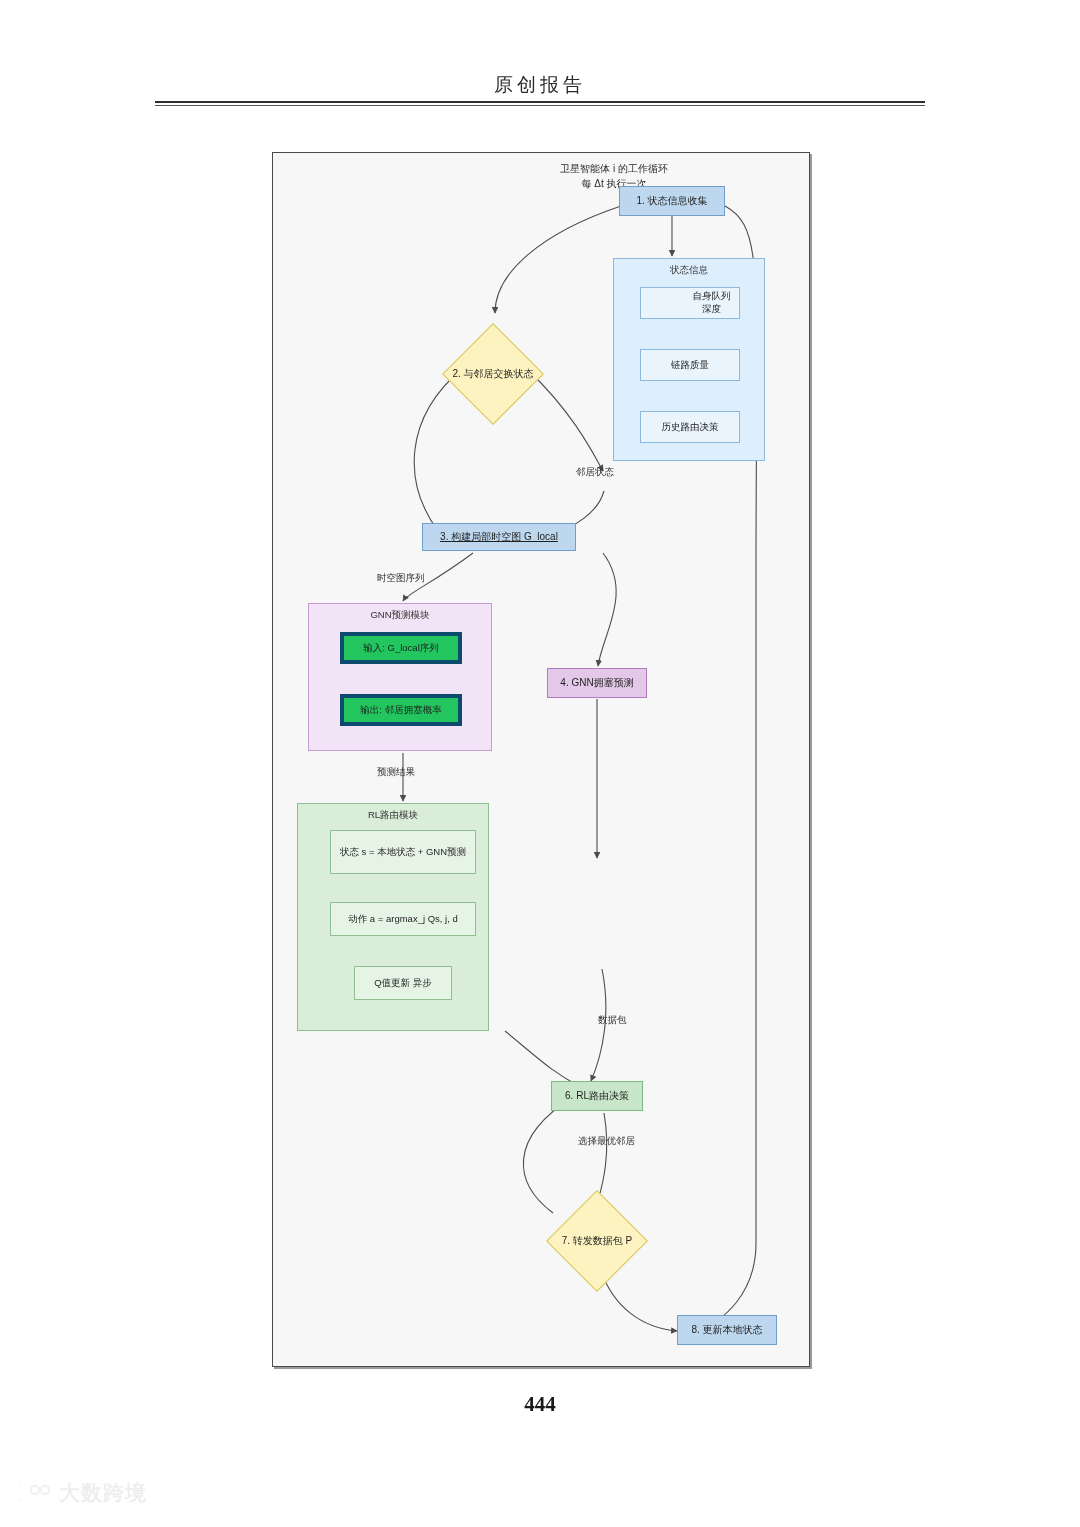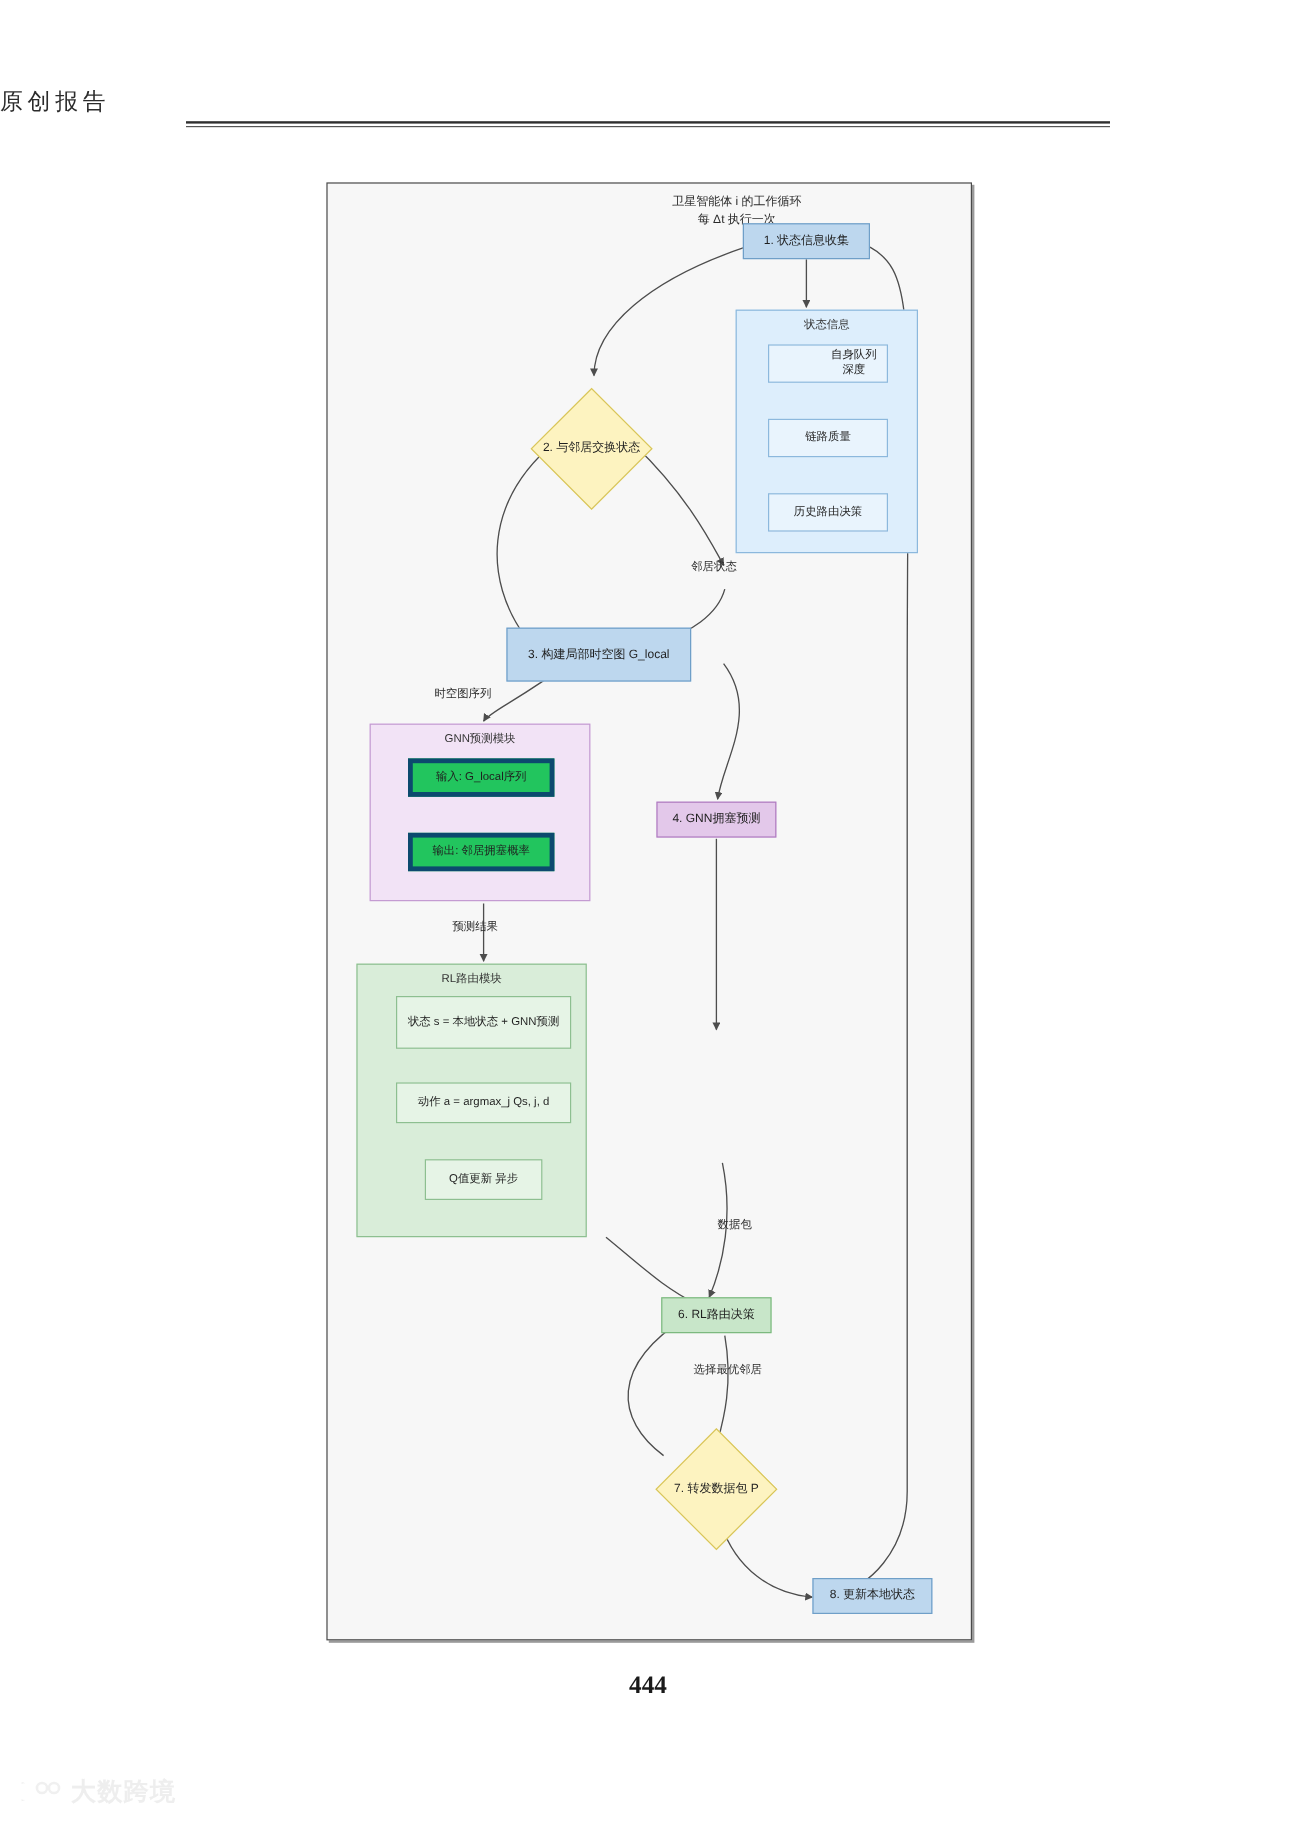--- a/index.html
+++ b/index.html
@@ -19,20 +19,21 @@
   .page-header {
     position: absolute;
     left: 0; top: 0;
     width: 1080px;
     height: 120px;
   }
   .page-header-title {
     position: absolute;
     left: 0; top: 72px;
     width: 1080px;
+    text-align: center;
     font-family: "Liberation Serif", "DejaVu Serif", serif;
     font-size: 19px;
     letter-spacing: 4px;
     color: #ララ2b2b2b;
     color: #2b2b2b;
   }
   .page-header-rule {
     position: absolute;
     left: 155px; top: 101px;
     width: 770px;
@@ -268,21 +269,21 @@
     <div class="sub-node sub-blue" style="left:26px; top:28px; width:100px; height:32px;padding-left:47px;">自身队列深度</div>
     <div class="sub-node sub-blue" style="left:26px; top:90px; width:100px; height:32px;">链路质量</div>
     <div class="sub-node sub-blue" style="left:26px; top:152px; width:100px; height:32px;">历史路由决策</div>
   </div>
 
   <div class="diamond" style="left:184px; top:185px; width:72px; height:72px;">
     <div class="dm-shape"></div>
     <div class="dm-label">2. 与邻居交换状态</div>
   </div>
 
-  <div class="node node-blue" style="left:149px; top:370px; width:154px; height:45px;">3. 构建局部时空图 G_local</div>
+  <div class="node node-blue" style="left:149px; top:370px; width:154px; height:28px;text-decoration:underline;">3. 构建局部时空图 G_local</div>
 
   <div class="cluster cluster-purple" style="left:35px; top:450px; width:184px; height:148px;">
     <div class="cluster-title">GNN预测模块</div>
     <div class="sub-node sub-purple" style="left:31px; top:28px; width:122px; height:32px;">输入: G_local序列</div>
     <div class="sub-node sub-purple" style="left:31px; top:90px; width:122px; height:32px;">输出: 邻居拥塞概率</div>
   </div>
 
   <div class="node node-purple" style="left:274px; top:515px; width:100px; height:30px;">4. GNN拥塞预测</div>
 
   <div class="cluster cluster-green" style="left:24px; top:650px; width:192px; height:228px;">
@@ -296,21 +297,21 @@
   <div class="node node-green" style="left:278px; top:928px; width:92px; height:30px;">6. RL路由决策</div>
 
   <div class="diamond" style="left:288px; top:1052px; width:72px; height:72px;">
     <div class="dm-shape"></div>
     <div class="dm-label">7. 转发数据包 P</div>
   </div>
 
   <div class="node node-blue" style="left:404px; top:1162px; width:100px; height:30px;">8. 更新本地状态</div>
 
   <div class="edge-label" style="left:303px; top:313px;">邻居状态</div>
-  <div class="edge-label" style="left:89px; top:419px;">时空图序列</div>
+  <div class="edge-label" style="left:104px; top:419px;">时空图序列</div>
   <div class="edge-label" style="left:104px; top:613px;">预测结果</div>
   <div class="edge-label" style="left:325px; top:861px;">数据包</div>
   <div class="edge-label" style="left:305px; top:982px;">选择最优邻居</div>
 
 </div>
 
 <div class="page-number">444</div>
 
 <div class="watermark">
   <svg class="wm-mark" viewBox="0 0 34 22">

